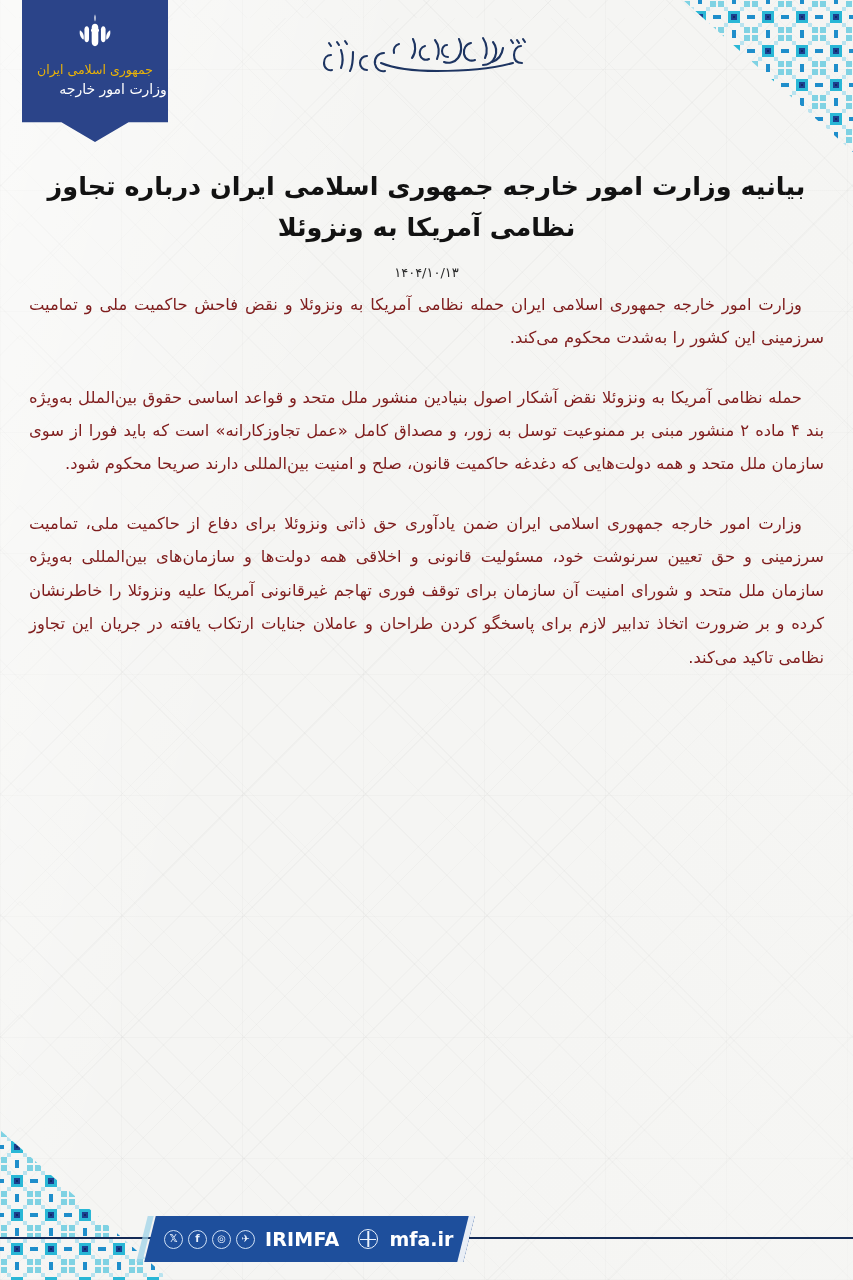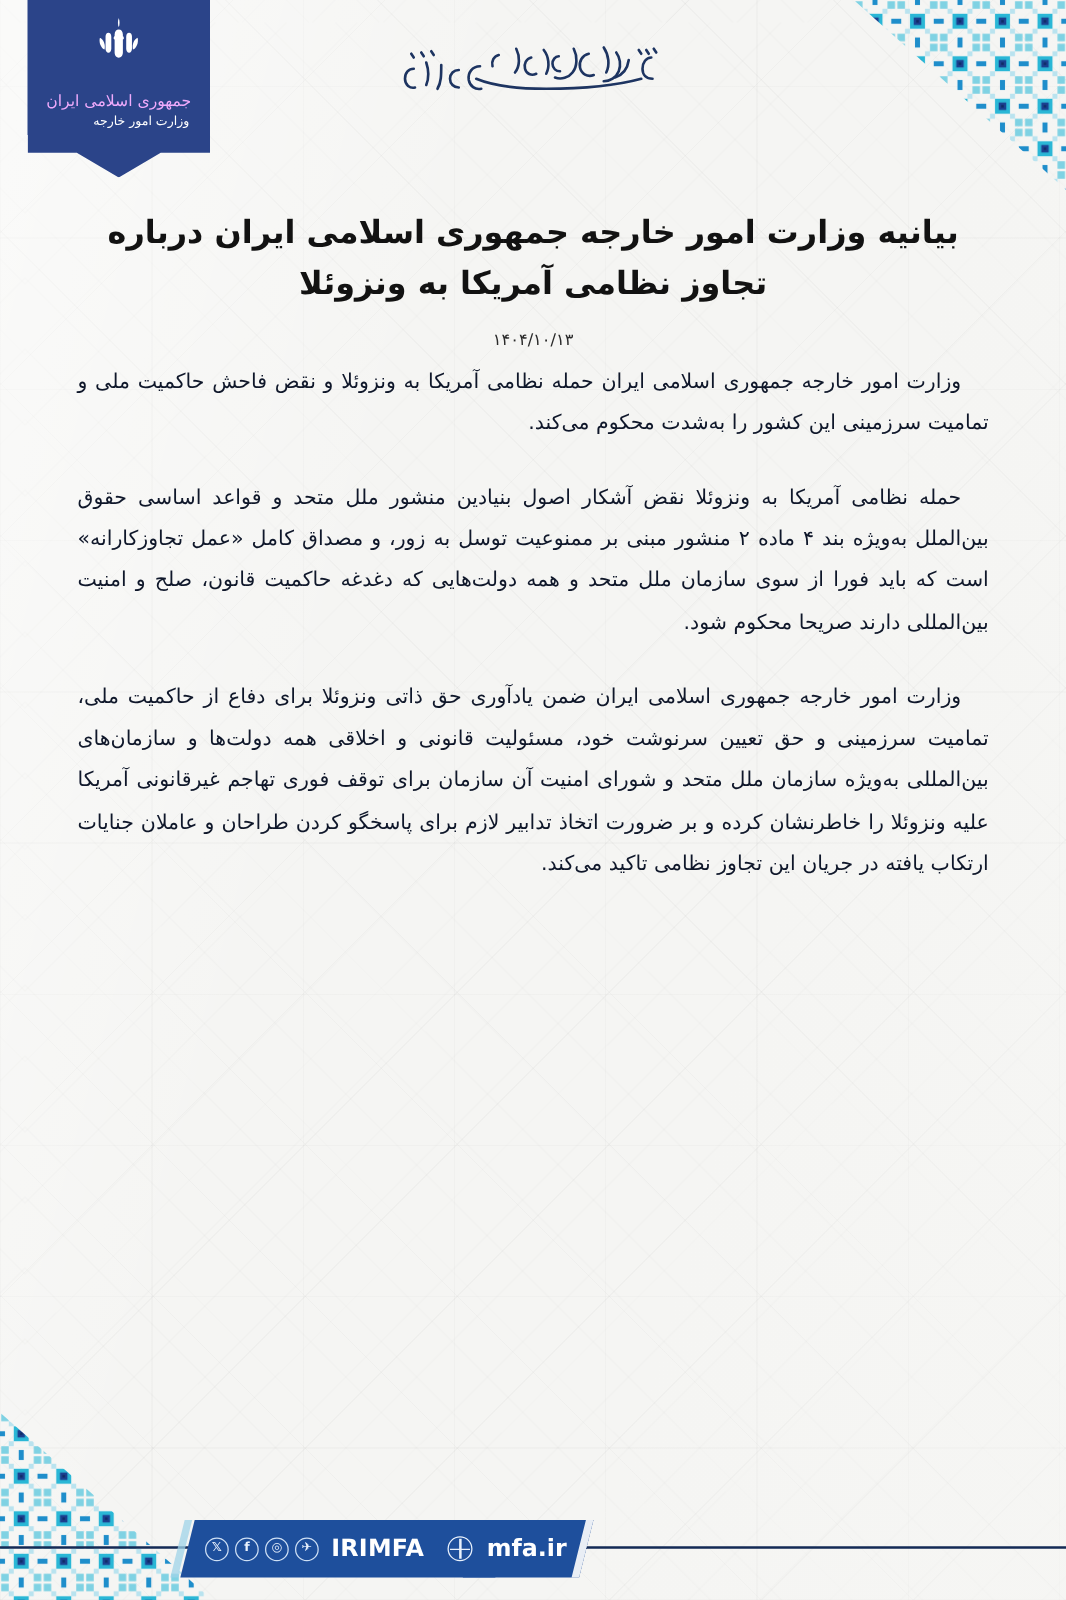--- a/index.html
+++ b/index.html
@@ -49,25 +49,25 @@
     content:"";position:absolute;left:0;top:100%;width:146px;height:34px;
     background:#2b4489;
     clip-path:polygon(0 0,100% 0,100% 42%,73% 42%,50% 100%,27% 42%,0 42%);
   }
   .shield-inner{
     position:absolute;inset:0;display:flex;flex-direction:column;
     align-items:center;justify-content:flex-start;padding-top:12px;
   }
   .iran-emblem{width:46px;height:46px;}
   .logo-line1{
-    color:#f0abfc;font-size:12.5px;letter-spacing:.4px;margin-top:17px;
+    color:#eab308;font-size:12.5px;letter-spacing:.4px;margin-top:6px;
     font-family:"DejaVu Sans","Liberation Sans",sans-serif;white-space:nowrap;text-align:center;
   }
   .logo-line2{
-    color:#fff;font-size:10px;margin-top:4px;white-space:nowrap;
+    color:#fff;font-size:14px;margin-top:4px;white-space:nowrap;
     font-family:"DejaVu Sans","Liberation Sans",sans-serif;
     margin-left:36px;
   }
 
   
   .bismillah{
     position:absolute;left:0;right:0;top:26px;text-align:center;
     color:#1d3461;font-size:27px;line-height:1;
     font-family:"DejaVu Sans","Liberation Sans",sans-serif;
     z-index:3;
@@ -78,38 +78,38 @@
   .mosaic-tr{
     position:absolute;right:0;top:0;width:170px;height:152px;z-index:3;
   }
   
   .mosaic-bl{
     position:absolute;left:0;bottom:0;width:170px;height:150px;z-index:3;
   }
 
   
   .content{
-    position:relative;padding:0 62px;z-index:2;
+    position:relative;padding:0 29px;z-index:2;
   }
   .title{
     margin:6px 0 0 0;text-align:center;
     font-size:25.5px;line-height:1.62;font-weight:bold;color:#121212;
     font-family:"DejaVu Sans","Liberation Sans",sans-serif;
     letter-spacing:-0.2px;
   }
   .date{
     margin-top:16px;
     text-align:center;direction:ltr;
     font-size:13px;color:#2a2a2a;
     font-family:"DejaVu Sans","Liberation Sans",sans-serif;
   }
   .body-text{margin-top:8px;}
   .para{
     text-align:justify;text-align-last:right;
-    font-size:16.4px;line-height:2.04;color:#0f172a;
+    font-size:16.4px;line-height:2.04;color:#7f1d1d;
     margin:0 0 26px 0;
     text-indent:22px;
     font-family:"DejaVu Sans","Liberation Sans",sans-serif;
   }
 
   
   .footer{
     position:absolute;left:0;right:0;bottom:0;height:100px;z-index:5;
   }
   .footer-rule{

